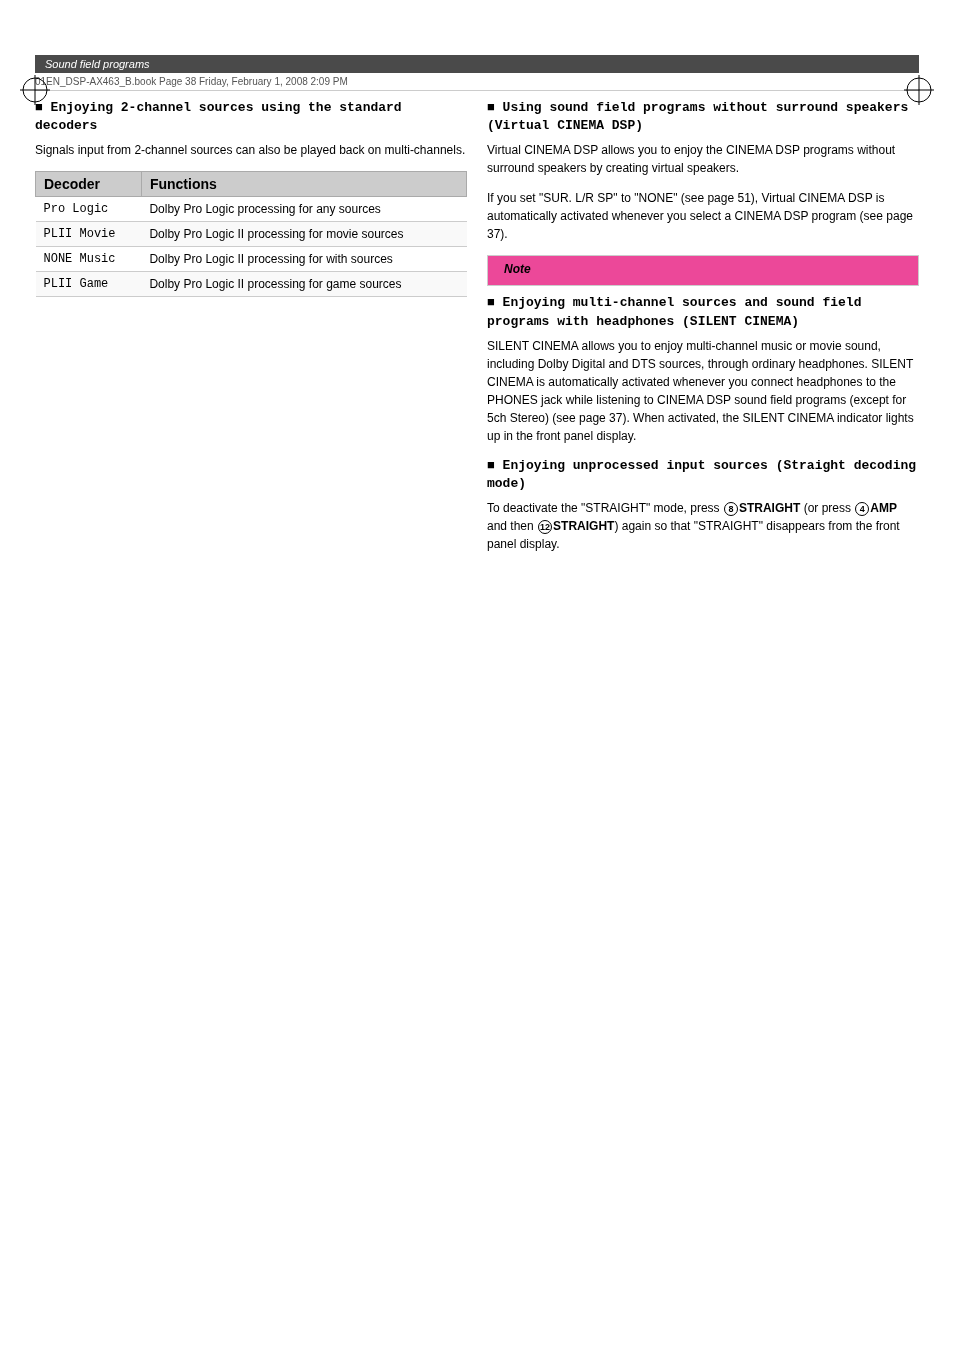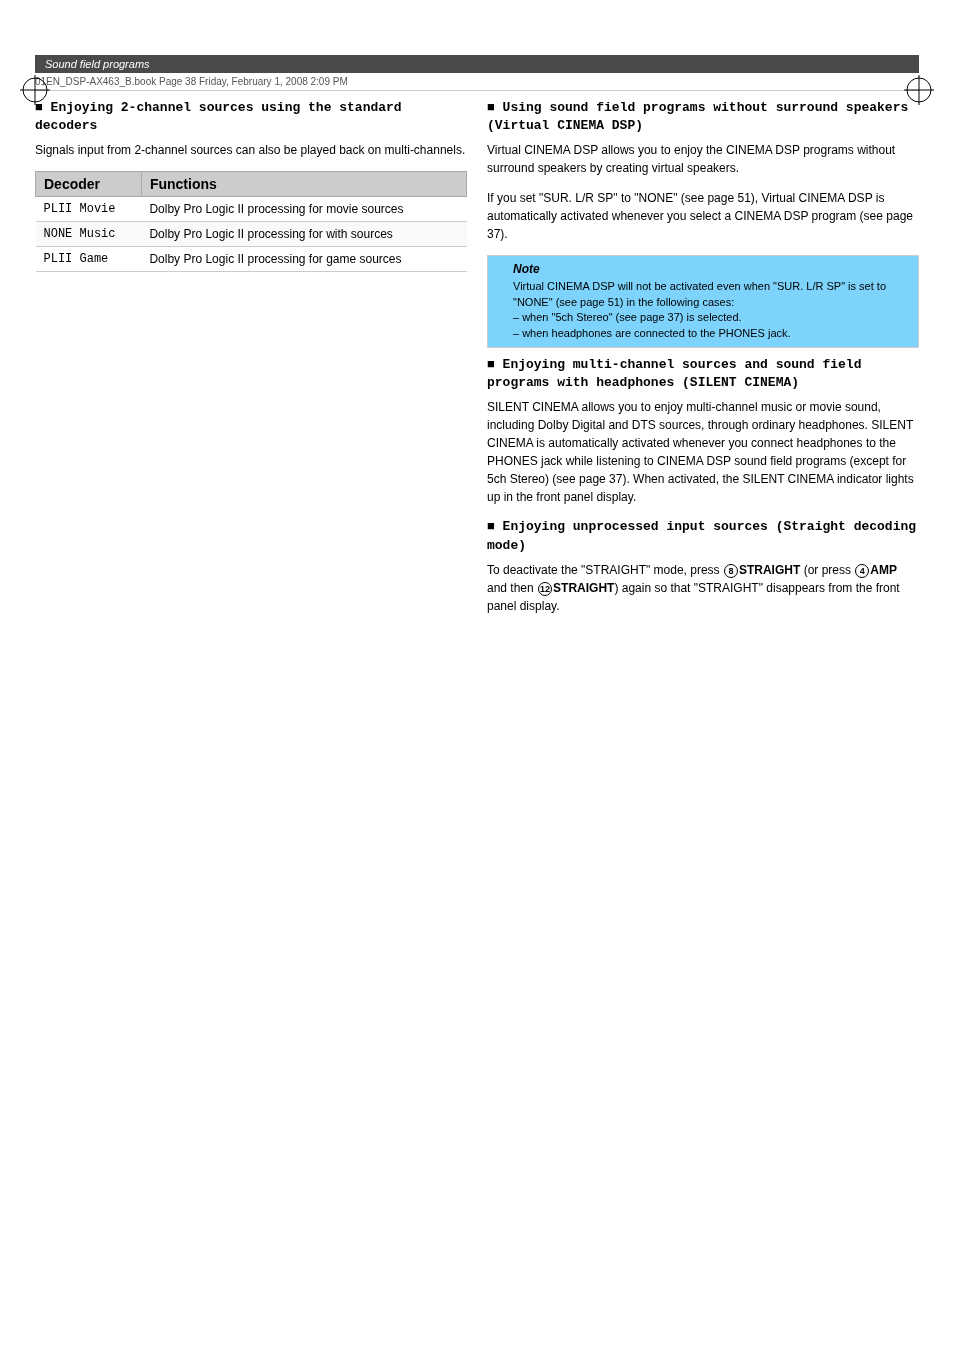--- a/index.html
+++ b/index.html
@@ -139,22 +139,22 @@
       white-space: nowrap;
     }
 
     .decoder-table tbody tr:nth-child(even) {
       background: #f9f9f9;
     }
 
     
     .note-box {
       border: 1px solid #ccc;
-      background: #7dd3fc;
-      padding: 6px 25px;
+      background: #ec4899;
+      padding: 6px 16px;
       margin: 8px 0;
     }
 
     .note-title {
       font-weight: bold;
       font-style: italic;
       font-size: 12px;
       margin-bottom: 3px;
     }
 
@@ -223,20 +223,24 @@
 
       <table class="decoder-table">
         <thead>
           <tr>
             <th>Decoder</th>
             <th>Functions</th>
           </tr>
         </thead>
         <tbody>
           <tr>
+            <td>Pro Logic</td>
+            <td>Dolby Pro Logic processing for any sources</td>
+          </tr>
+          <tr>
             <td>PLII Movie</td>
             <td>Dolby Pro Logic II processing for movie sources</td>
           </tr>
           <tr>
             <td>NONE Music</td>
             <td>Dolby Pro Logic II processing for with sources</td>
           </tr>
           <tr>
             <td>PLII Game</td>
             <td>Dolby Pro Logic II processing for game sources</td>
@@ -253,25 +257,20 @@
       </div>
       <div class="section-body">
         Virtual CINEMA DSP allows you to enjoy the CINEMA DSP programs without surround speakers by creating virtual speakers.
       </div>
       <div class="section-body">
         If you set "SUR. L/R SP" to "NONE" (see page 51), Virtual CINEMA DSP is automatically activated whenever you select a CINEMA DSP program (see page 37).
       </div>
 
       <div class="note-box">
         <div class="note-title">Note</div>
-        <div class="note-body">
-          Virtual CINEMA DSP will not be activated even when "SUR. L/R SP" is set to "NONE" (see page 51) in the following cases:<br>
-          – when "5ch Stereo" (see page 37) is selected.<br>
-          – when headphones are connected to the PHONES jack.
-        </div>
       </div>
 
       <div class="section-title">
         Enjoying multi-channel sources and sound field programs with headphones (SILENT CINEMA)
       </div>
       <div class="section-body">
         SILENT CINEMA allows you to enjoy multi-channel music or movie sound, including Dolby Digital and DTS sources, through ordinary headphones. SILENT CINEMA is automatically activated whenever you connect headphones to the PHONES jack while listening to CINEMA DSP sound field programs (except for 5ch Stereo) (see page 37). When activated, the SILENT CINEMA indicator lights up in the front panel display.
       </div>
 
       <div class="section-title">

